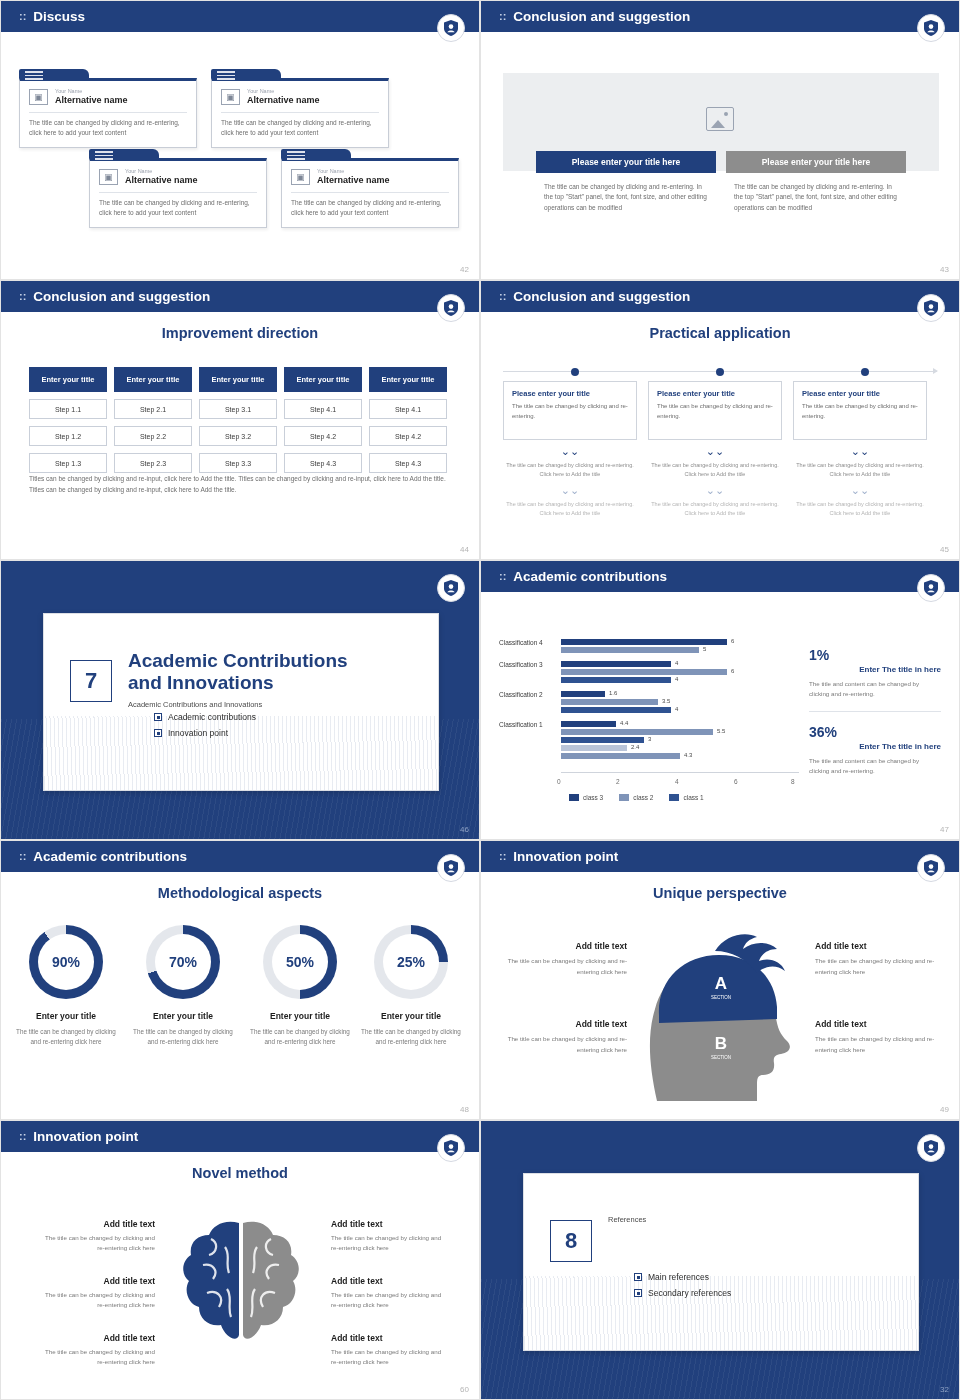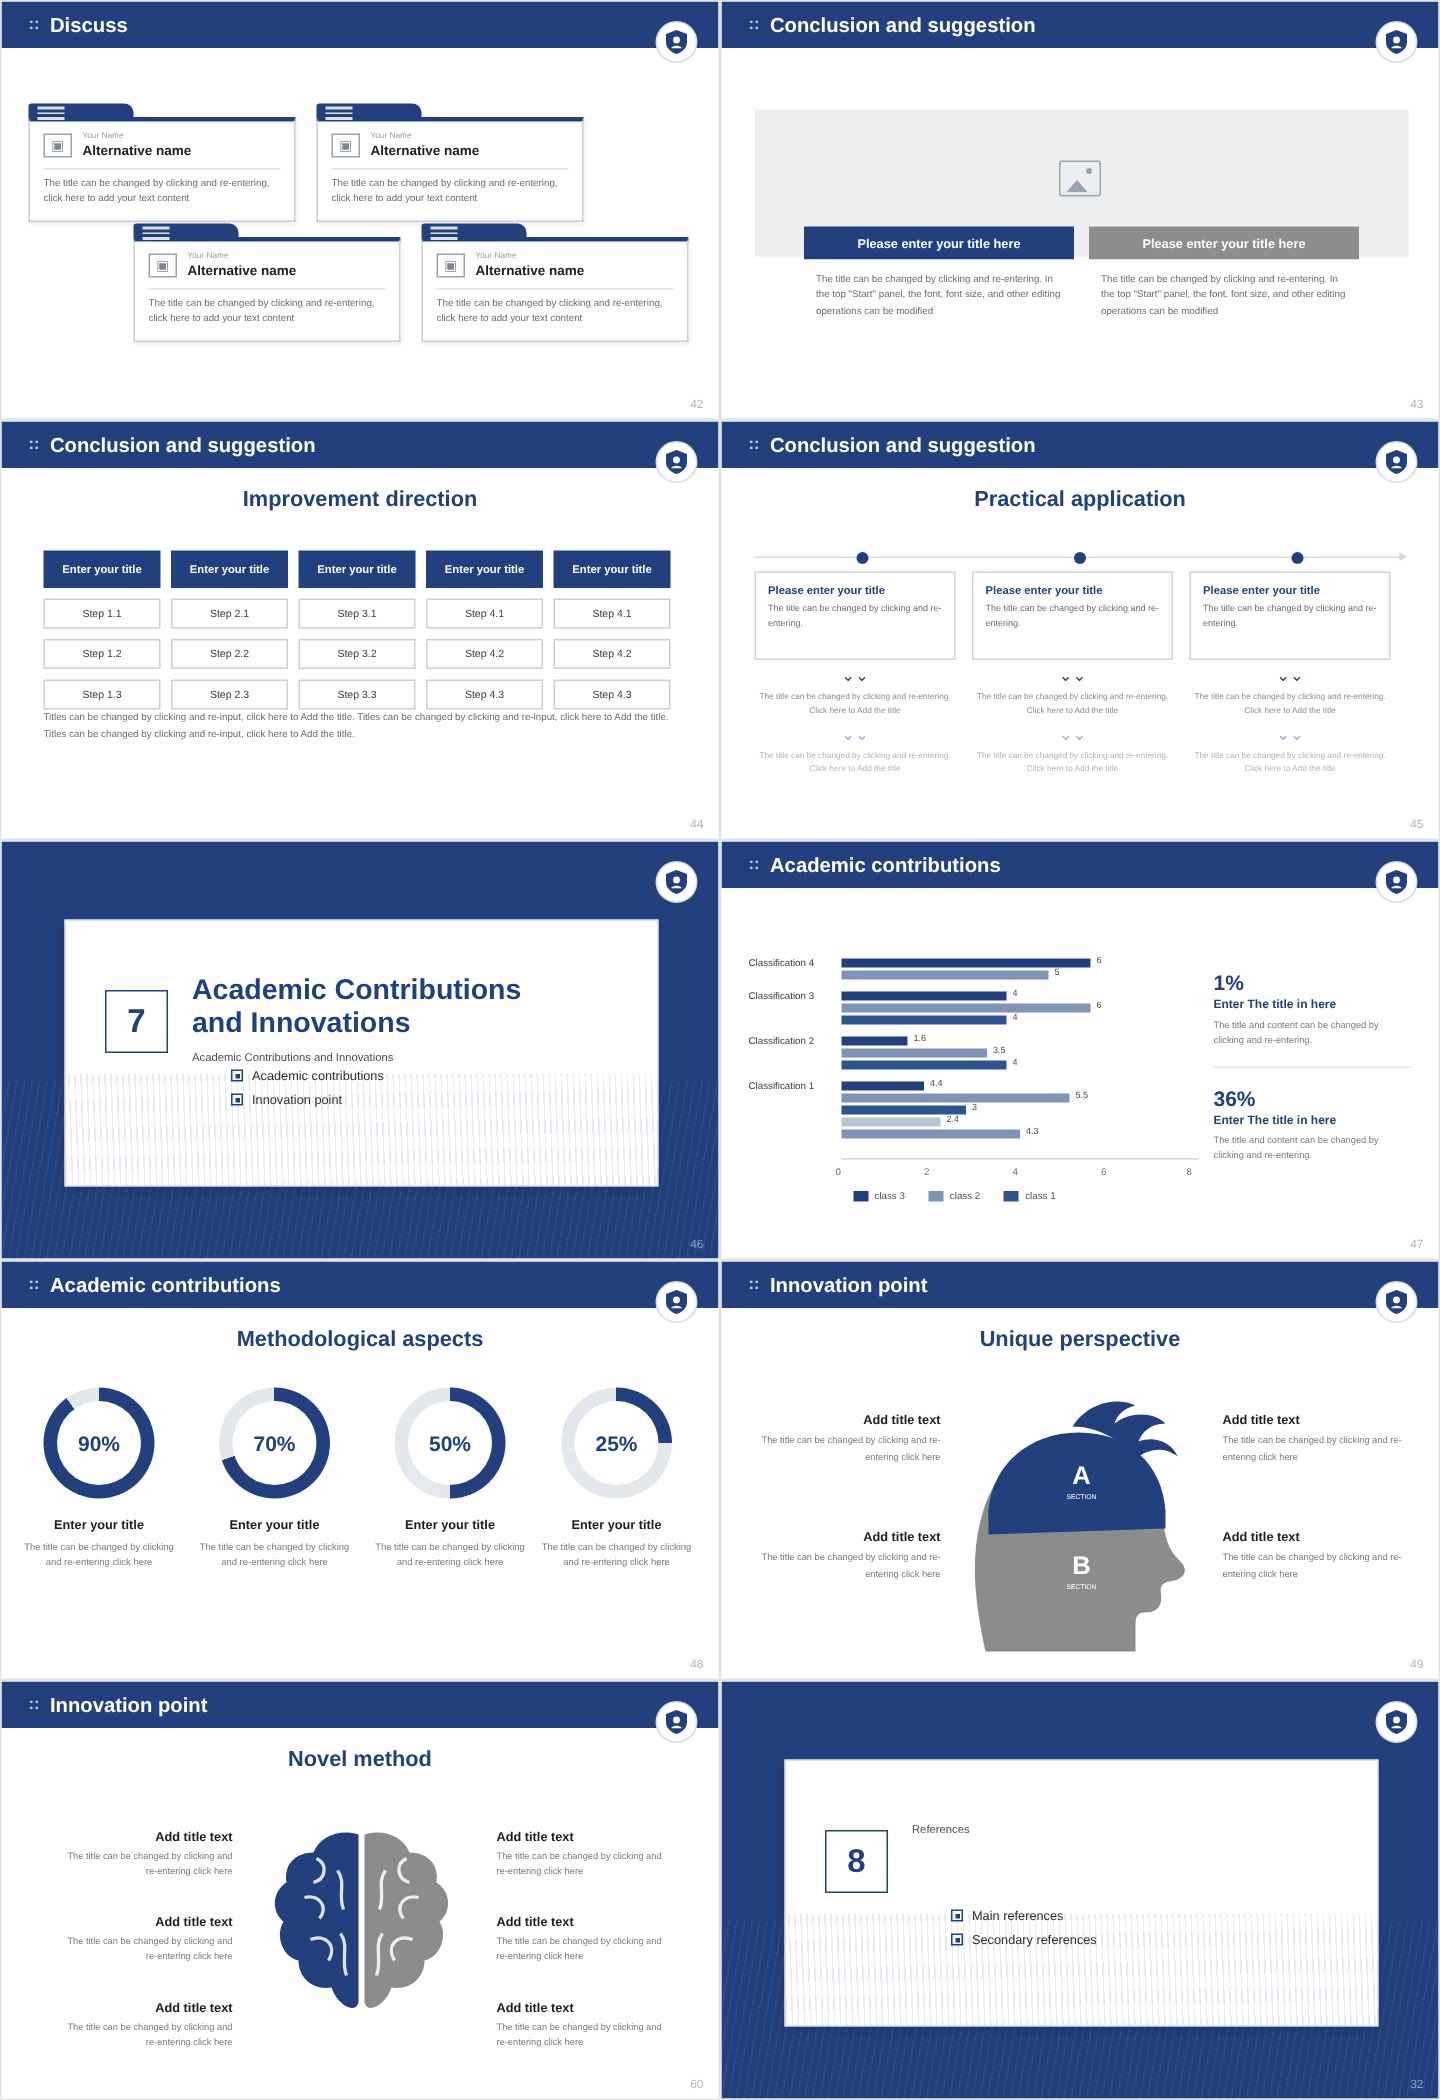--- a/index.html
+++ b/index.html
@@ -181,21 +181,21 @@
   .rowlabel { position: absolute; left: 0; width: 60px; font-size: 6.5px; color: #3a3a3a; text-align: left; }
   .bar3 { position: absolute; height: 6px; }
   .bval { position: absolute; font-size: 6px; color: #4a4a4a; }
   .xaxis { position: absolute; left: 62px; right: 0; bottom: 26px; height: 1px; background: #cfd4dc; }
   .xtick { position: absolute; bottom: 14px; font-size: 6.5px; color: #6d6d6d; }
   .legend { position: absolute; left: 70px; bottom: -2px; display: flex; gap: 16px; align-items: center; }
   .legend span { font-size: 6.5px; color: #4a4a4a; display: flex; align-items: center; gap: 4px; }
   .legend i { width: 10px; height: 7px; display: inline-block; }
   .rpanel { position: absolute; right: 18px; top: 86px; width: 132px; }
   .rpanel .pct { font-size: 14px; font-weight: bold; color: #21407d; }
-  .rpanel .ph { font-size: 8px; font-weight: bold; color: #21407d; margin-top: 2px; }
+  .rpanel .ph { font-size: 8px; font-weight: bold; color: #21407d; margin-top: 2px; text-align: right; }
   .rpanel .pd { font-size: 6.2px; color: #7a7a7a; line-height: 1.6; margin-top: 5px; }
   .rpanel hr { border: none; border-top: 1px solid #dfe3e9; margin: 12px 0; }
 
   
   .donut { position: absolute; width: 74px; height: 74px; border-radius: 50%; }
   .donut .hole {
     position: absolute; left: 9px; top: 9px; width: 56px; height: 56px;
     border-radius: 50%; background: #fff;
     display: flex; align-items: center; justify-content: center;
     font-size: 14px; font-weight: bold; color: #21407d;

